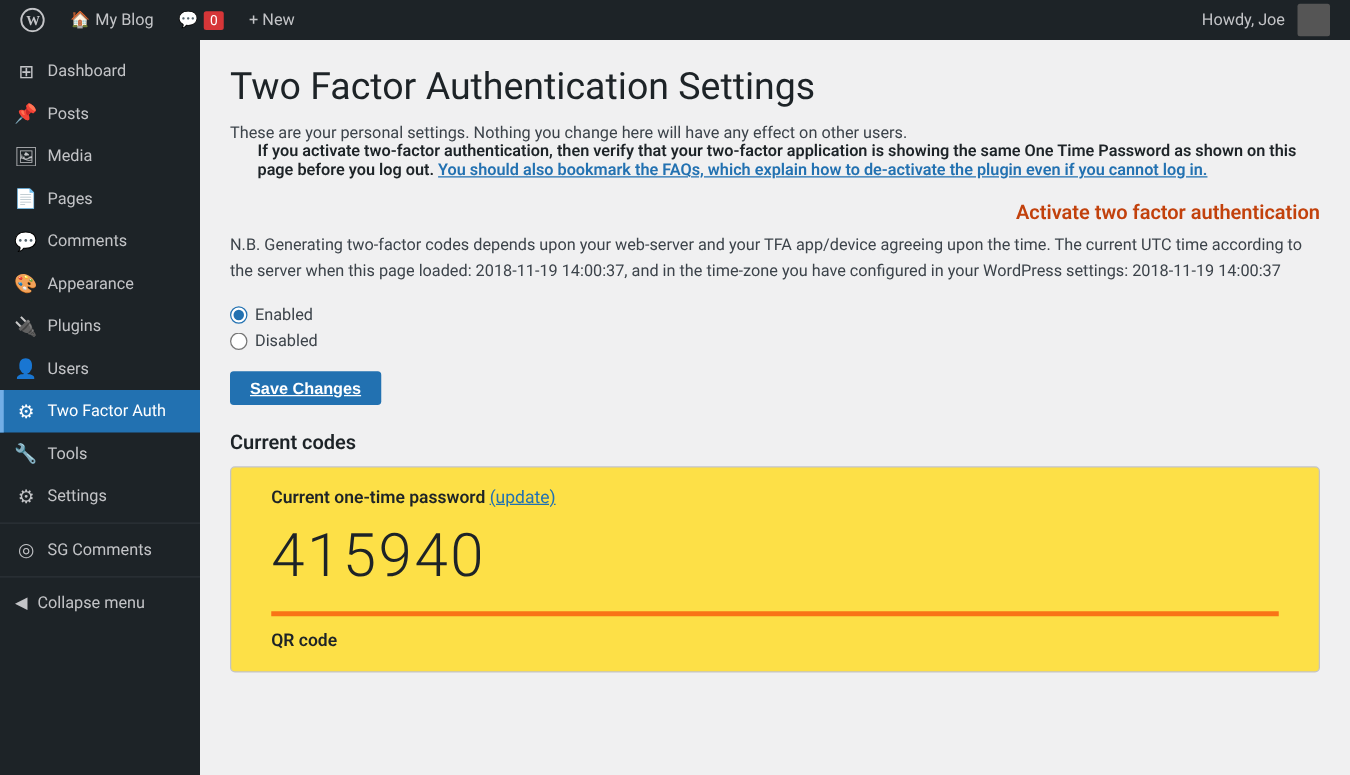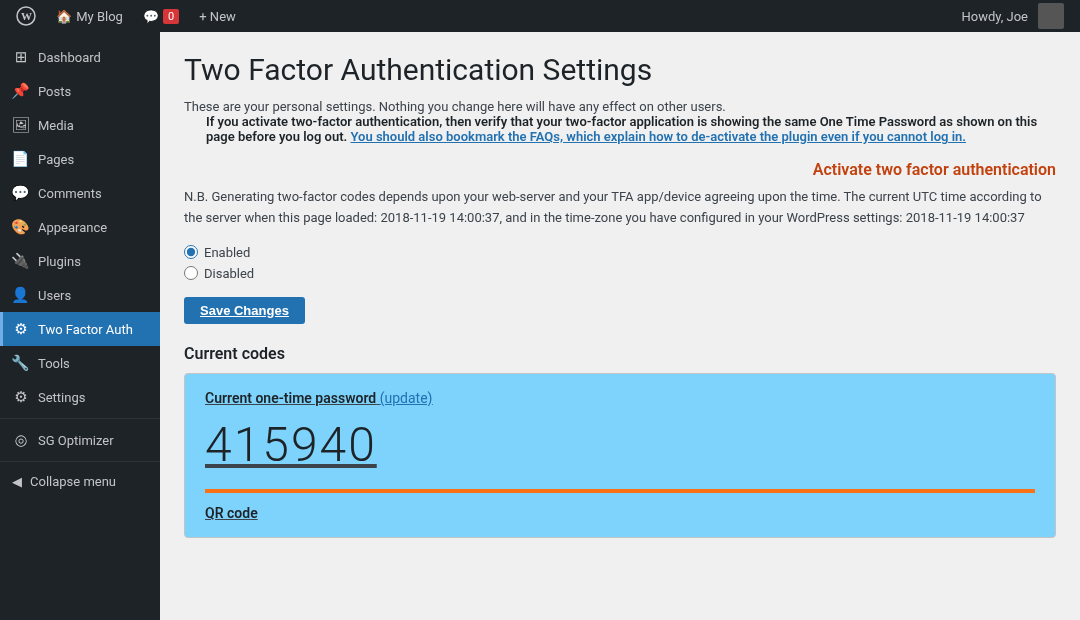--- a/index.html
+++ b/index.html
@@ -164,25 +164,24 @@
       text-decoration: underline;
     }
 
     .current-codes-title {
       font-size: 16px;
       font-weight: 600;
       color: #1d2327;
       margin: 20px 0 10px 0;
     }
     .codes-box {
-      background: #7dd3fc;
+      background: #fde047;
       border: 1px solid #c3c4c7;
       border-radius: 4px;
-      padding: 16px 20px;
-      text-decoration: underline;
+      padding: 16px 32px;
     }
     .otp-header {
       font-size: 14px;
       font-weight: 600;
       color: #1d2327;
       margin-bottom: 10px;
     }
     .otp-header .update-link {
       color: #2271b1;
       text-decoration: underline;
@@ -278,21 +277,21 @@
       <span class="sidebar-icon">🔧</span>
       <span>Tools</span>
     </div>
     <div class="sidebar-item">
       <span class="sidebar-icon">⚙</span>
       <span>Settings</span>
     </div>
     <div class="sidebar-divider"></div>
     <div class="sidebar-item">
       <span class="sidebar-icon">◎</span>
-      <span>SG Optimizer</span>
+      <span>SG Comments</span>
     </div>
     <div class="sidebar-divider"></div>
     <div class="collapse-item">
       <span>◀</span>
       <span>Collapse menu</span>
     </div>
   </div>
 
   <div id="main">
     <h1 class="page-title">Two Factor Authentication Settings</h1>

